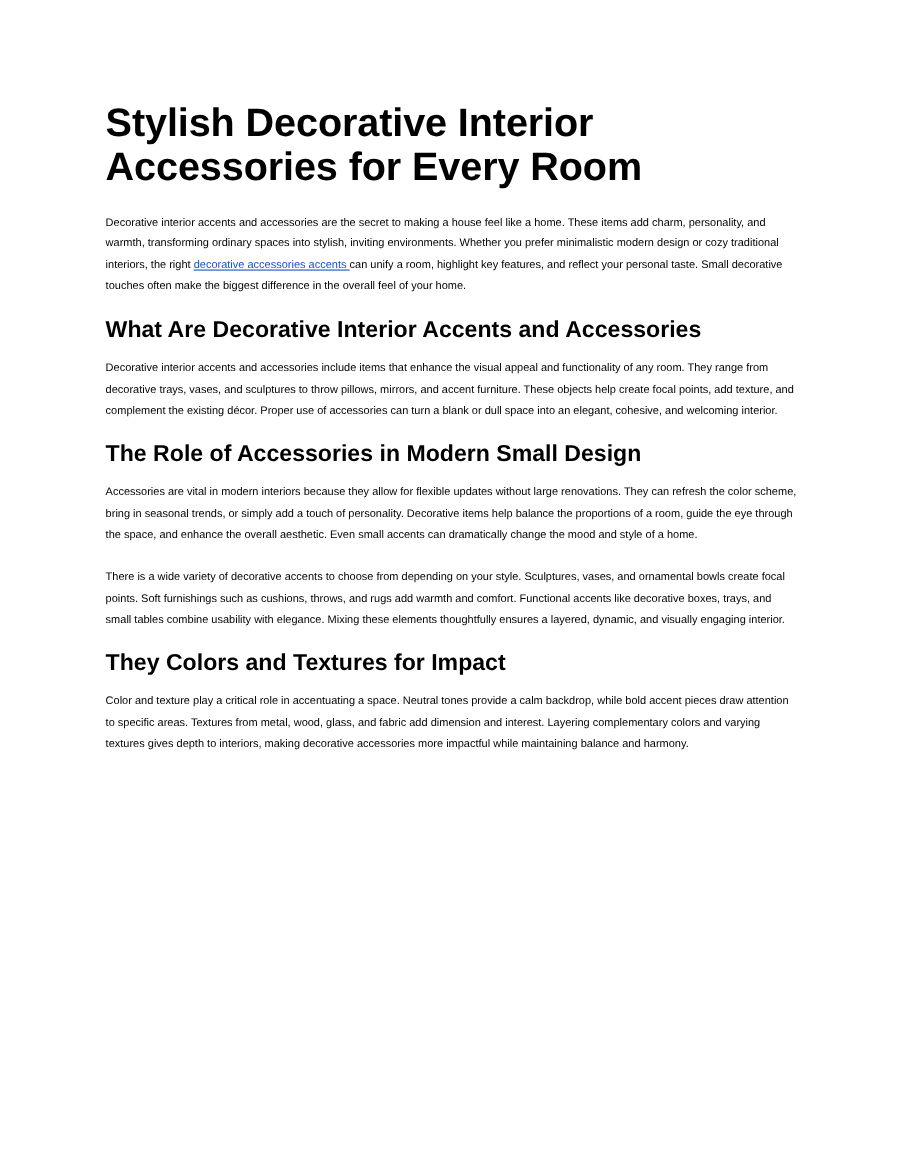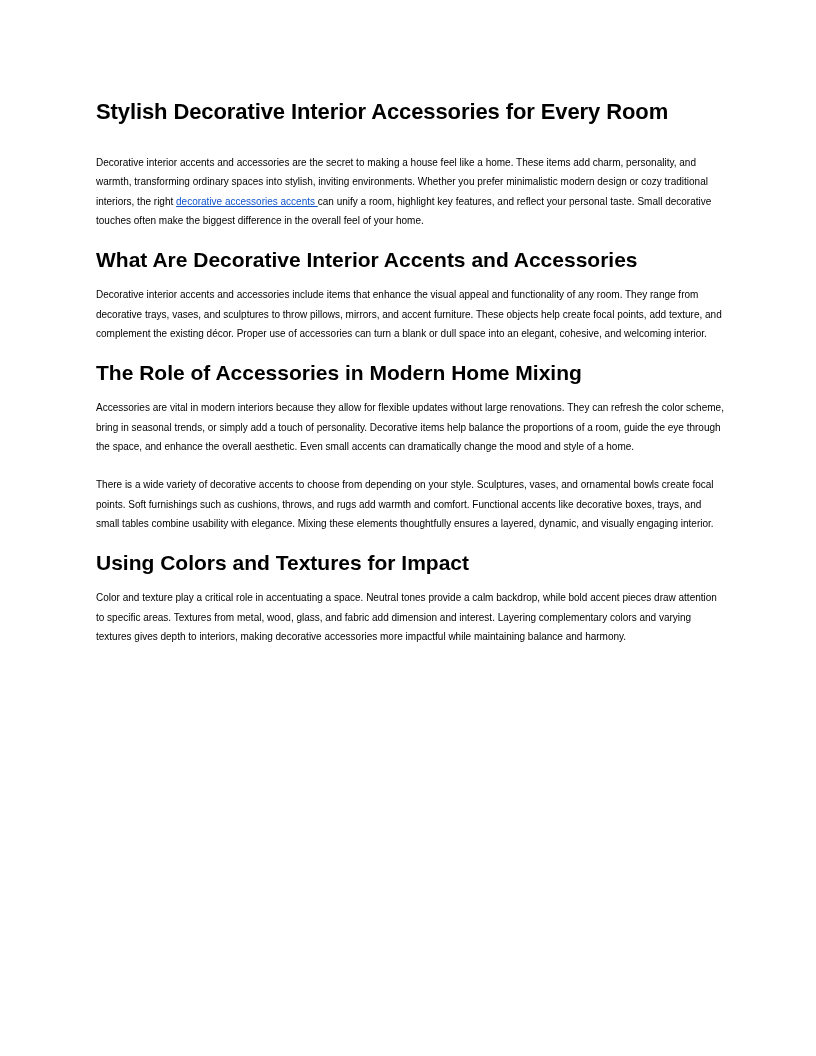--- a/index.html
+++ b/index.html
@@ -17,21 +17,21 @@
     }
     .page {
       position: absolute;
       left: 96px;
       top: 92px;
       width: 630px;
     }
     h1 {
       font-family: "Liberation Sans", sans-serif;
       font-weight: bold;
-      font-size: 22px;
+      font-size: 36px;
       line-height: 40px;
       margin: 0 0 21px 0;
       letter-spacing: -0.1px;
     }
     h2 {
       font-family: "Liberation Sans", sans-serif;
       font-weight: bold;
       font-size: 21px;
       line-height: 22px;
       margin: 0 0 14px 0;
@@ -51,20 +51,20 @@
 <body>
 
 <div class="page">
   <h1>Stylish Decorative Interior Accessories for Every Room</h1>
 
   <p><span>Decorative interior accents and accessories are the secret to making a house feel like a home. These items add charm, personality, and warmth, transforming ordinary spaces into stylish, inviting environments. Whether you prefer minimalistic modern design or cozy traditional interiors, the right </span><a class="link" href="#">decorative accessories accents </a><span>can unify a room, highlight key features, and reflect your personal taste. Small decorative touches often make the biggest difference in the overall feel of your home.</span></p>
 
   <h2>What Are Decorative Interior Accents and Accessories</h2>
   <p>Decorative interior accents and accessories include items that enhance the visual appeal and functionality of any room. They range from decorative trays, vases, and sculptures to throw pillows, mirrors, and accent furniture. These objects help create focal points, add texture, and complement the existing décor. Proper use of accessories can turn a blank or dull space into an elegant, cohesive, and welcoming interior.</p>
 
-  <h2>The Role of Accessories in Modern Home Mixing</h2>
+  <h2>The Role of Accessories in Modern Small Design</h2>
   <p>Accessories are vital in modern interiors because they allow for flexible updates without large renovations. They can refresh the color scheme, bring in seasonal trends, or simply add a touch of personality. Decorative items help balance the proportions of a room, guide the eye through the space, and enhance the overall aesthetic. Even small accents can dramatically change the mood and style of a home.</p>
 
   <p>There is a wide variety of decorative accents to choose from depending on your style. Sculptures, vases, and ornamental bowls create focal points. Soft furnishings such as cushions, throws, and rugs add warmth and comfort. Functional accents like decorative boxes, trays, and small tables combine usability with elegance. Mixing these elements thoughtfully ensures a layered, dynamic, and visually engaging interior.</p>
 
-  <h2>Using Colors and Textures for Impact</h2>
+  <h2>They Colors and Textures for Impact</h2>
   <p>Color and texture play a critical role in accentuating a space. Neutral tones provide a calm backdrop, while bold accent pieces draw attention to specific areas. Textures from metal, wood, glass, and fabric add dimension and interest. Layering complementary colors and varying textures gives depth to interiors, making decorative accessories more impactful while maintaining balance and harmony.</p>
 </div>
 
 </body></html>

